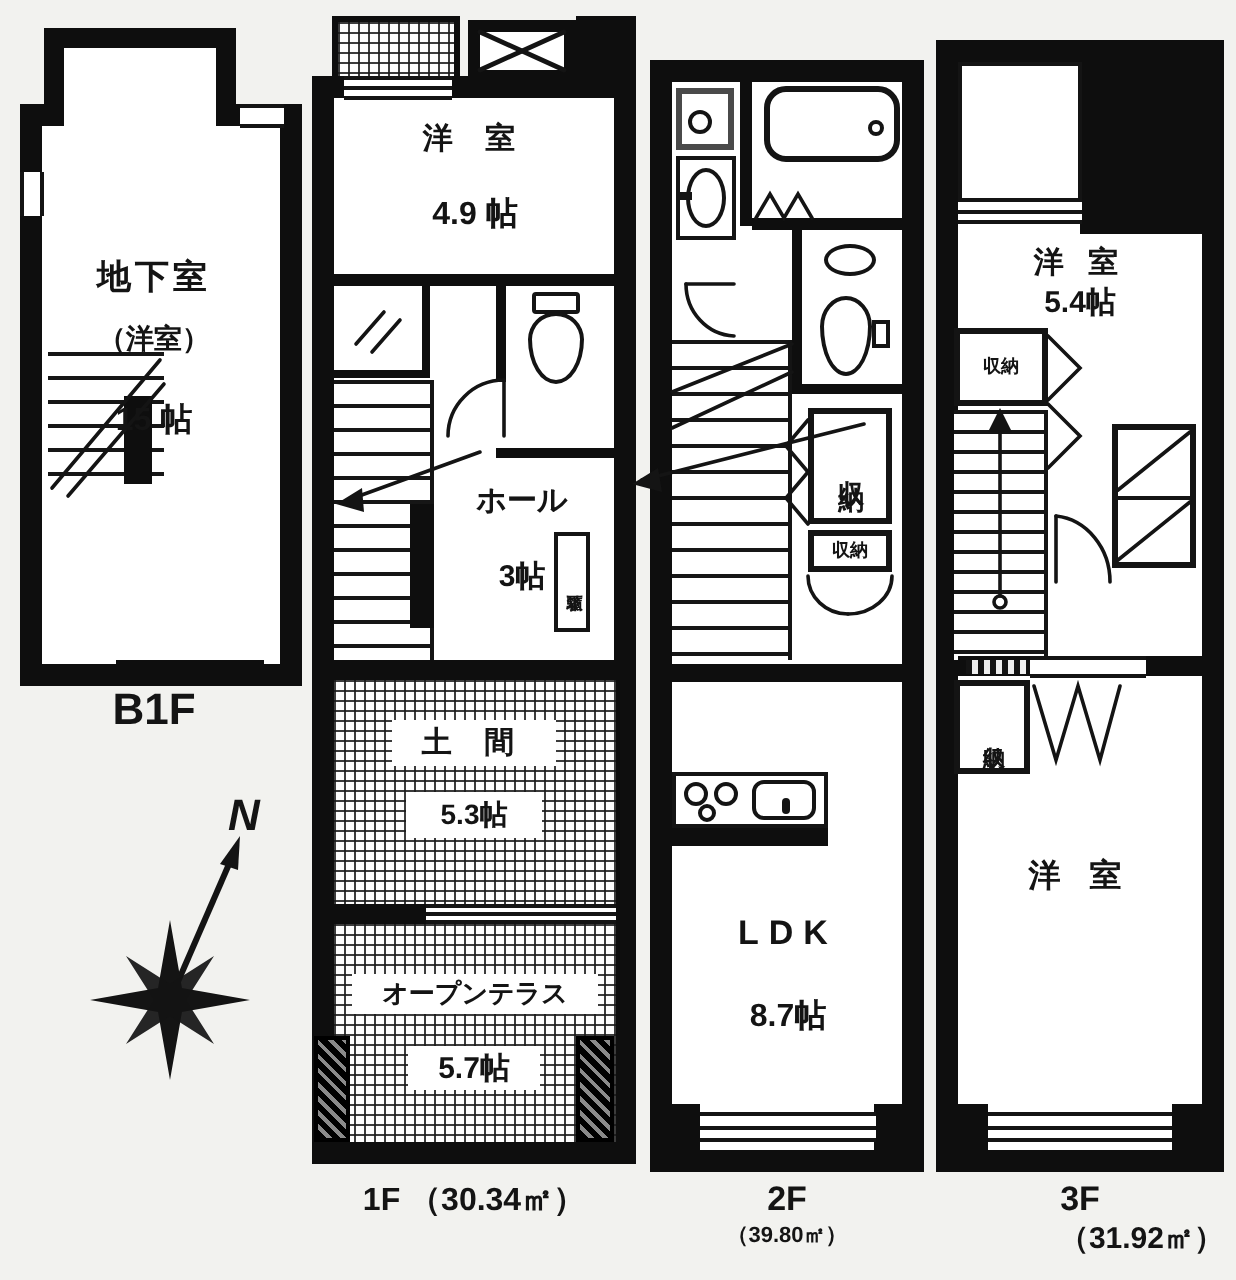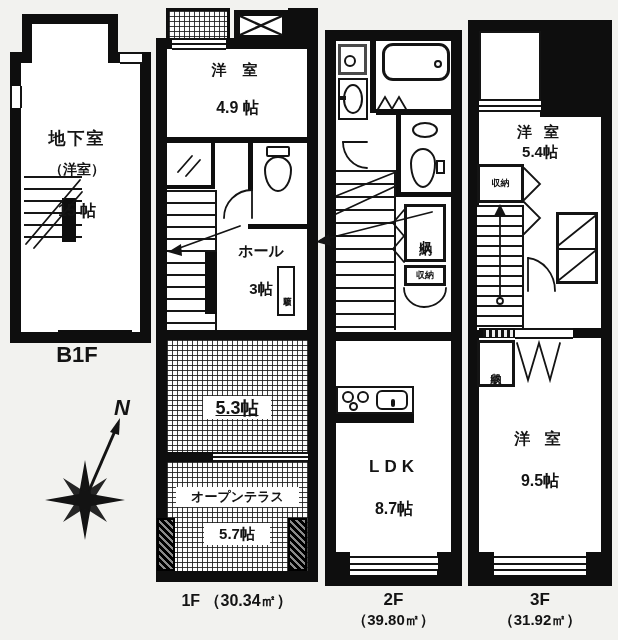--- a/index.html
+++ b/index.html
@@ -81,21 +81,22 @@
   <div class="abs bowl" style="left:264px;top:156px;width:28px;height:36px;"></div>
 
   <div class="abs treads12" style="left:167px;top:190px;width:50px;height:140px;border-right:2px solid #141414;"></div>
   <div class="abs wall" style="left:205px;top:252px;width:12px;height:62px;"></div>
   <div class="t" style="left:215px;top:243px;width:92px;font-size:15px;">ホール</div>
   <div class="t" style="left:215px;top:281px;width:92px;font-size:15px;">3帖</div>
   <div class="abs vtext t" style="left:277px;top:266px;width:18px;height:50px;border:2px solid #141414;background:#fff;font-size:8px;">下駄箱</div>
 
   <div class="abs wall" style="left:167px;top:330px;width:141px;height:10px;"></div>
   <div class="abs hatch" style="left:167px;top:340px;width:141px;height:112px;"></div>
-  <div class="abs lab" style="left:203px;top:396px;width:68px;height:23px;font-size:18px;text-decoration:underline;">5.3帖</div>
+  <div class="abs lab" style="left:196px;top:360px;width:82px;height:23px;font-size:15px;letter-spacing:6px;">土 間</div>
+  <div class="abs lab" style="left:203px;top:396px;width:68px;height:23px;font-size:14px;">5.3帖</div>
 
   <div class="abs wall" style="left:167px;top:452px;width:46px;height:10px;"></div>
   <div class="abs win-h mid" style="left:213px;top:452px;width:95px;height:10px;"></div>
   <div class="abs hatch" style="left:167px;top:462px;width:141px;height:109px;"></div>
   <div class="abs lab" style="left:176px;top:487px;width:123px;height:20px;font-size:13px;">オープンテラス</div>
   <div class="abs lab" style="left:204px;top:523px;width:66px;height:22px;font-size:15px;">5.7帖</div>
   <div class="abs planter" style="left:157px;top:518px;width:18px;height:53px;"></div>
   <div class="abs planter" style="left:288px;top:518px;width:19px;height:53px;"></div>
   <div class="t" style="left:156px;top:592px;width:162px;font-size:16px;">1F （30.34㎡）</div>
 
@@ -137,21 +138,21 @@
   <div class="abs wall" style="left:336px;top:414px;width:78px;height:9px;"></div>
 
   <div class="t" style="left:336px;top:458px;width:116px;font-size:17px;letter-spacing:5px;">LDK</div>
   <div class="t" style="left:336px;top:500px;width:116px;font-size:16px;">8.7帖</div>
 
   <div class="abs wall" style="left:336px;top:552px;width:14px;height:23px;"></div>
   <div class="abs wall" style="left:437px;top:552px;width:14px;height:23px;"></div>
   <div class="abs win-h mid" style="left:350px;top:556px;width:88px;height:15px;"></div>
 
   <div class="t" style="left:325px;top:591px;width:137px;font-size:17px;">2F</div>
-  <div class="t" style="left:325px;top:612px;width:137px;font-size:15px;">（39.80㎡）</div>
+  <div class="t" style="left:325px;top:612px;width:137px;font-size:11px;">（39.80㎡）</div>
 
   <div class="abs white" style="left:468px;top:20px;width:144px;height:566px;border:11px solid #0e0e0e;"></div>
   <div class="abs wall" style="left:540px;top:20px;width:72px;height:97px;"></div>
   <div class="abs white" style="left:479px;top:31px;width:62px;height:70px;border:2px solid #141414;"></div>
   <div class="abs win-h mid" style="left:479px;top:99px;width:62px;height:13px;"></div>
 
   <div class="t" style="left:479px;top:124px;width:122px;font-size:15px;letter-spacing:4px;">洋 室</div>
   <div class="t" style="left:479px;top:144px;width:122px;font-size:15px;">5.4帖</div>
 
   <div class="abs box lab" style="left:477px;top:164px;width:47px;height:39px;font-size:9px;">収納</div>
@@ -161,28 +162,27 @@
     <div class="abs" style="left:0;top:33px;width:36px;height:2px;background:#141414;"></div>
   </div>
 
   <div class="abs wall" style="left:479px;top:328px;width:122px;height:10px;"></div>
   <div class="abs" style="left:483px;top:330px;width:30px;height:7px;background:repeating-linear-gradient(90deg,#141414 0 3px,#eee 3px 6px);"></div>
   <div class="abs win-h" style="left:515px;top:328px;width:58px;height:11px;"></div>
 
   <div class="abs box vtext t" style="left:477px;top:340px;width:38px;height:47px;font-size:11px;">収納</div>
 
   <div class="t" style="left:479px;top:430px;width:122px;font-size:16px;letter-spacing:5px;">洋 室</div>
-  <div class="t" style="left:479px;top:472px;width:122px;font-size:16px;">9.5帖</div>
 
   <div class="abs wall" style="left:479px;top:552px;width:15px;height:23px;"></div>
   <div class="abs wall" style="left:586px;top:552px;width:15px;height:23px;"></div>
   <div class="abs win-h mid" style="left:494px;top:556px;width:92px;height:15px;"></div>
 
   <div class="t" style="left:468px;top:591px;width:144px;font-size:17px;text-align:center;">3F</div>
-  <div class="t" style="left:468px;top:612px;width:144px;font-size:15px;">（31.92㎡）</div>
+  <div class="t" style="left:468px;top:612px;width:144px;font-size:15px;text-align:right;">（31.92㎡）</div>
 
   <svg class="overlay" width="618" height="640" viewBox="0 0 618 640" fill="none" stroke="#141414" stroke-width="1.8" stroke-linecap="round">
 
     <g>
       <line x1="26" y1="244" x2="80" y2="180"></line>
       <line x1="34" y1="248" x2="82" y2="192"></line>
     </g>
 
     <g stroke-width="2.4">
       <line x1="240" y1="16" x2="282" y2="35"></line>

